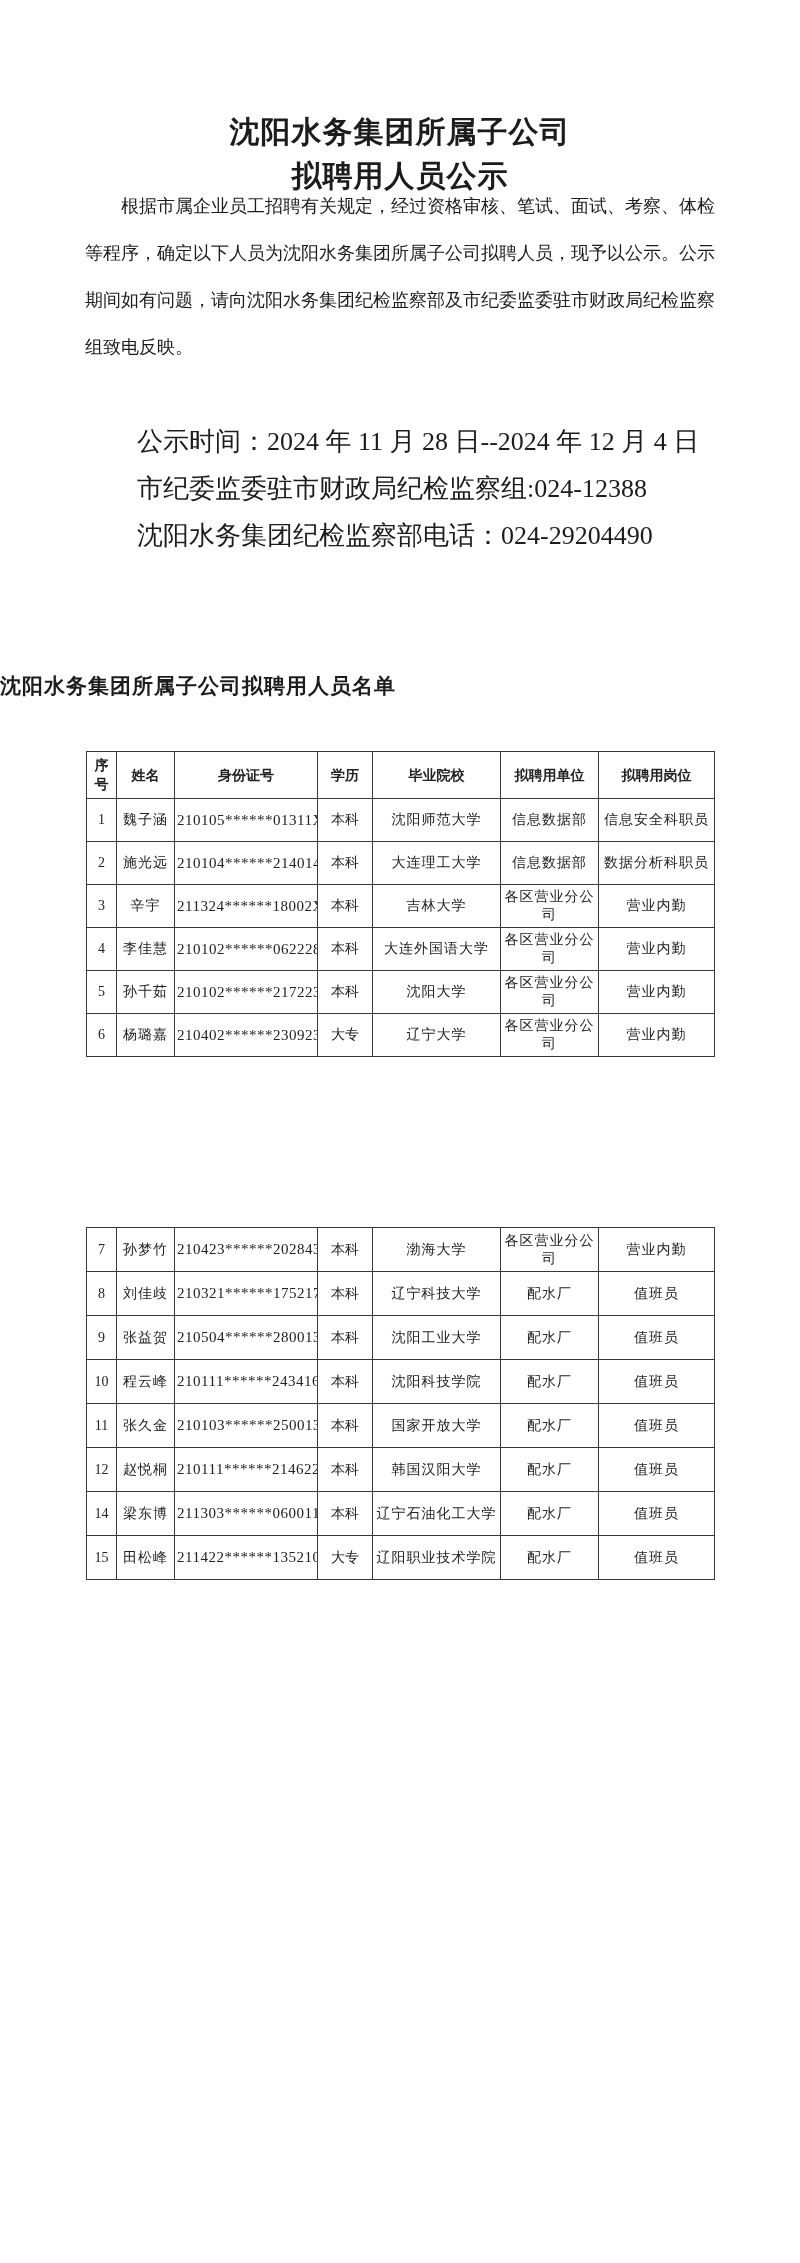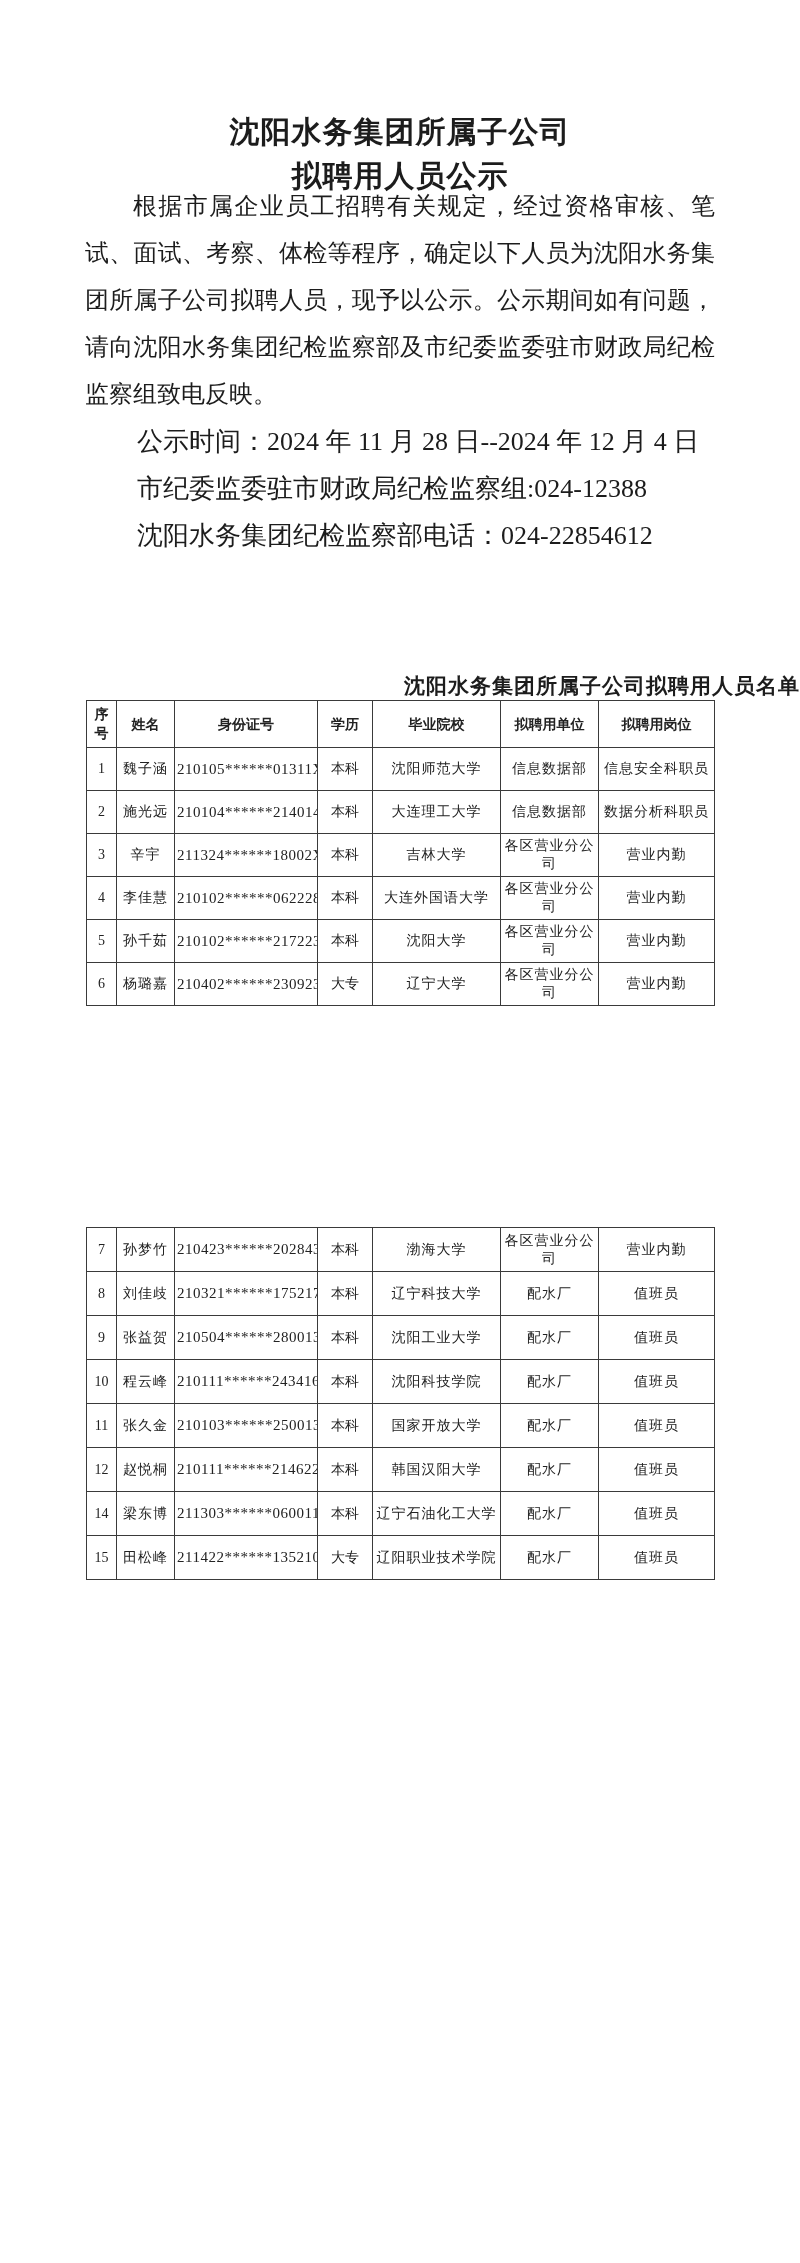--- a/index.html
+++ b/index.html
@@ -25,21 +25,21 @@
     font-size:30px;
     font-weight:bold;
     line-height:44px;
     letter-spacing:1px;
   }
   .doc-paragraph{
     position:absolute;
     top:183px;
     left:85px;
     width:630px;
-    font-size:24px;
+    font-size:18px;
     line-height:47px;
     text-align:justify;
     text-justify:inter-ideograph;
     text-indent:2em;
   }
   .info-lines{
     position:absolute;
     top:418px;
     left:85px;
     width:660px;
@@ -49,34 +49,34 @@
     line-height:47px;
     font-size:26px;
     text-indent:2em;
     white-space:nowrap;
   }
   .table-title{
     position:absolute;
     top:672px;
     left:0;
     width:800px;
-    text-align:right;
+    text-align:left;
     font-size:21px;
     font-weight:bold;
     letter-spacing:1px;
   }
   table.roster{
     position:absolute;
     left:86px;
     width:628px;
     border-collapse:collapse;
     table-layout:fixed;
     font-size:14px;
   }
-  table.roster.p1{top:700px;}
+  table.roster.p1{top:751px;}
   table.roster.p2{top:1227px;}
   table.roster th, table.roster td{
     border:1px solid #3a3a3a;
     text-align:center;
     vertical-align:middle;
     padding:0 2px;
     overflow:hidden;
     color:#222;
   }
   table.roster th{
@@ -105,21 +105,21 @@
   <div class="doc-title">
     <div>沈阳水务集团所属子公司</div>
     <div>拟聘用人员公示</div>
   </div>
 
   <div class="doc-paragraph">根据市属企业员工招聘有关规定，经过资格审核、笔试、面试、考察、体检等程序，确定以下人员为沈阳水务集团所属子公司拟聘人员，现予以公示。公示期间如有问题，请向沈阳水务集团纪检监察部及市纪委监委驻市财政局纪检监察组致电反映。</div>
 
   <div class="info-lines">
     <div class="info-line">公示时间：2024 年 11 月 28 日--2024 年 12 月 4 日</div>
     <div class="info-line">市纪委监委驻市财政局纪检监察组:024-12388</div>
-    <div class="info-line">沈阳水务集团纪检监察部电话：024-22854612</div>
+    <div class="info-line">沈阳水务集团纪检监察部电话：024-29204490</div>
   </div>
 
   <div class="table-title">沈阳水务集团所属子公司拟聘用人员名单</div>
 
   <table class="roster p1">
     <colgroup>
       <col class="c0">
         <col class="c1">
         <col class="c2">
         <col class="c3">

